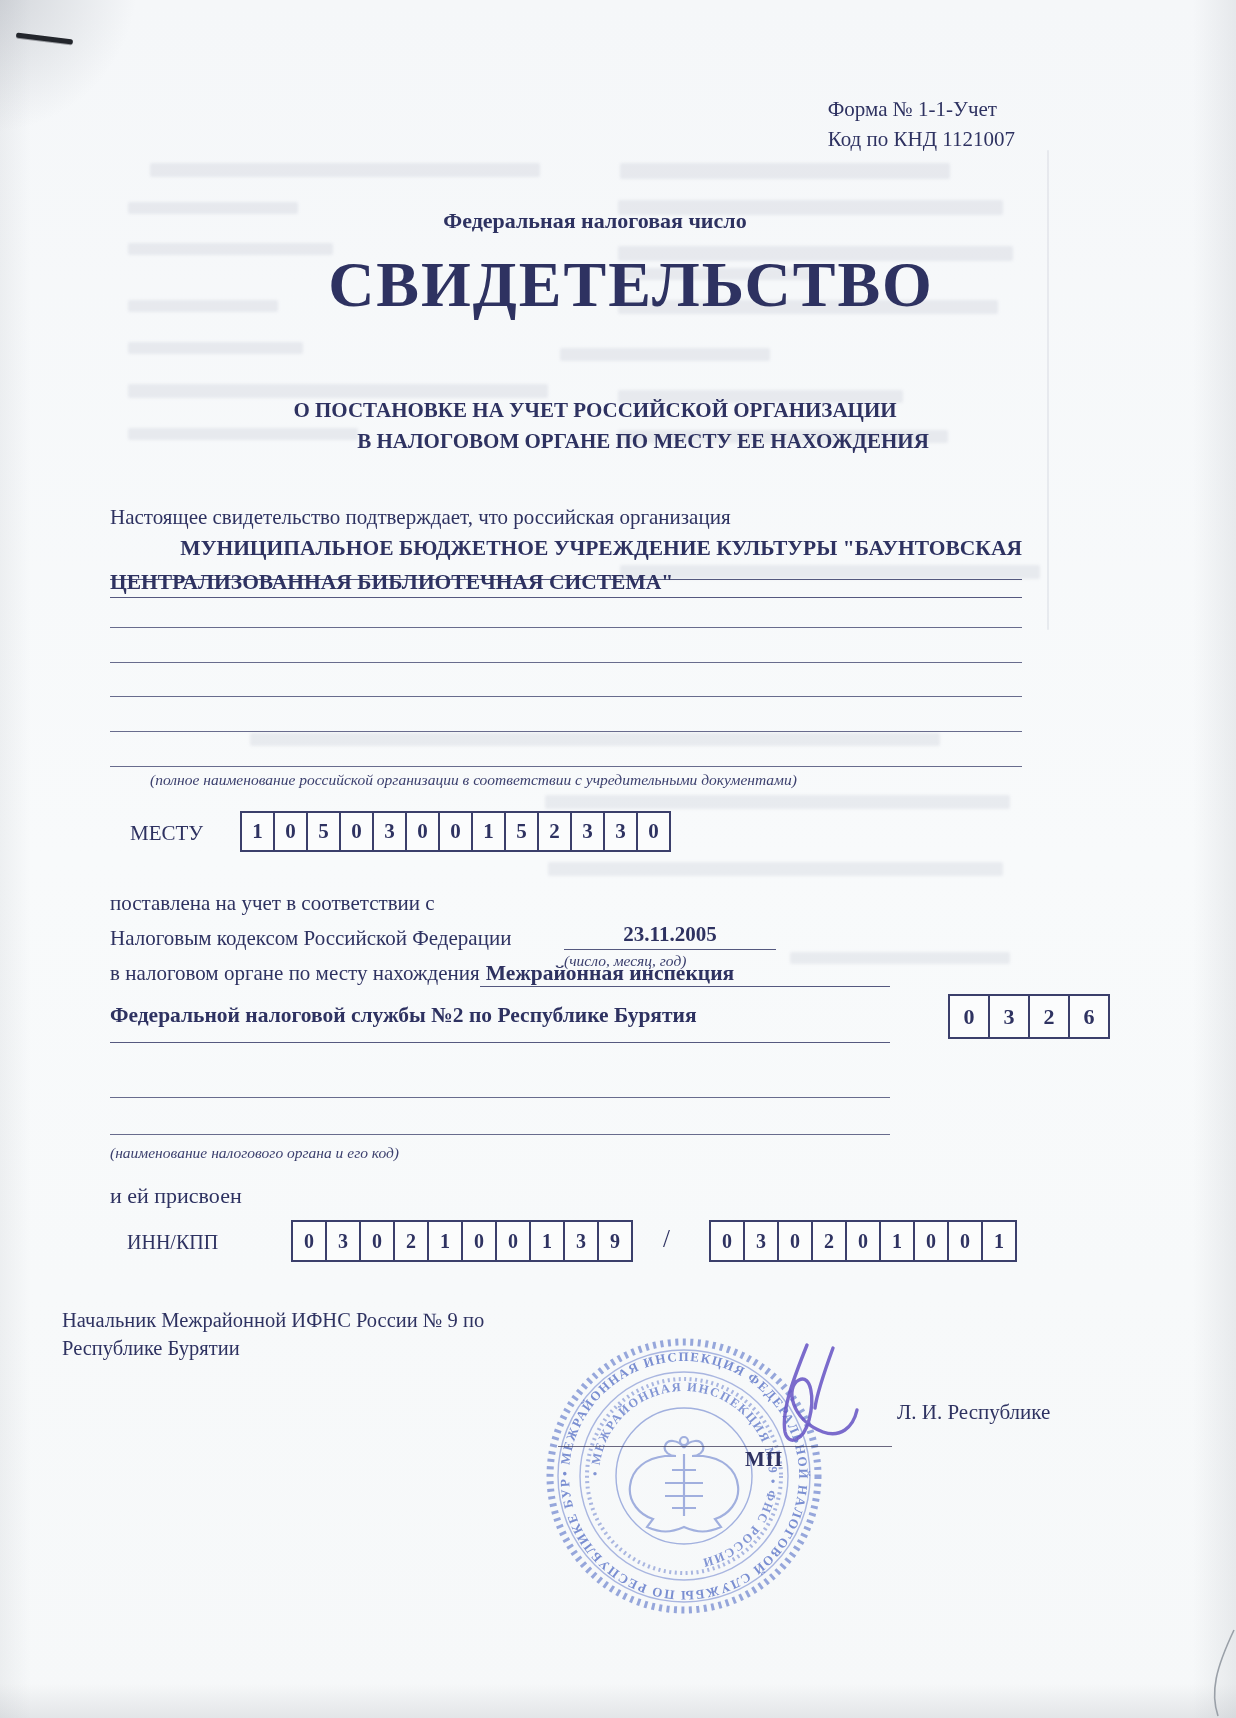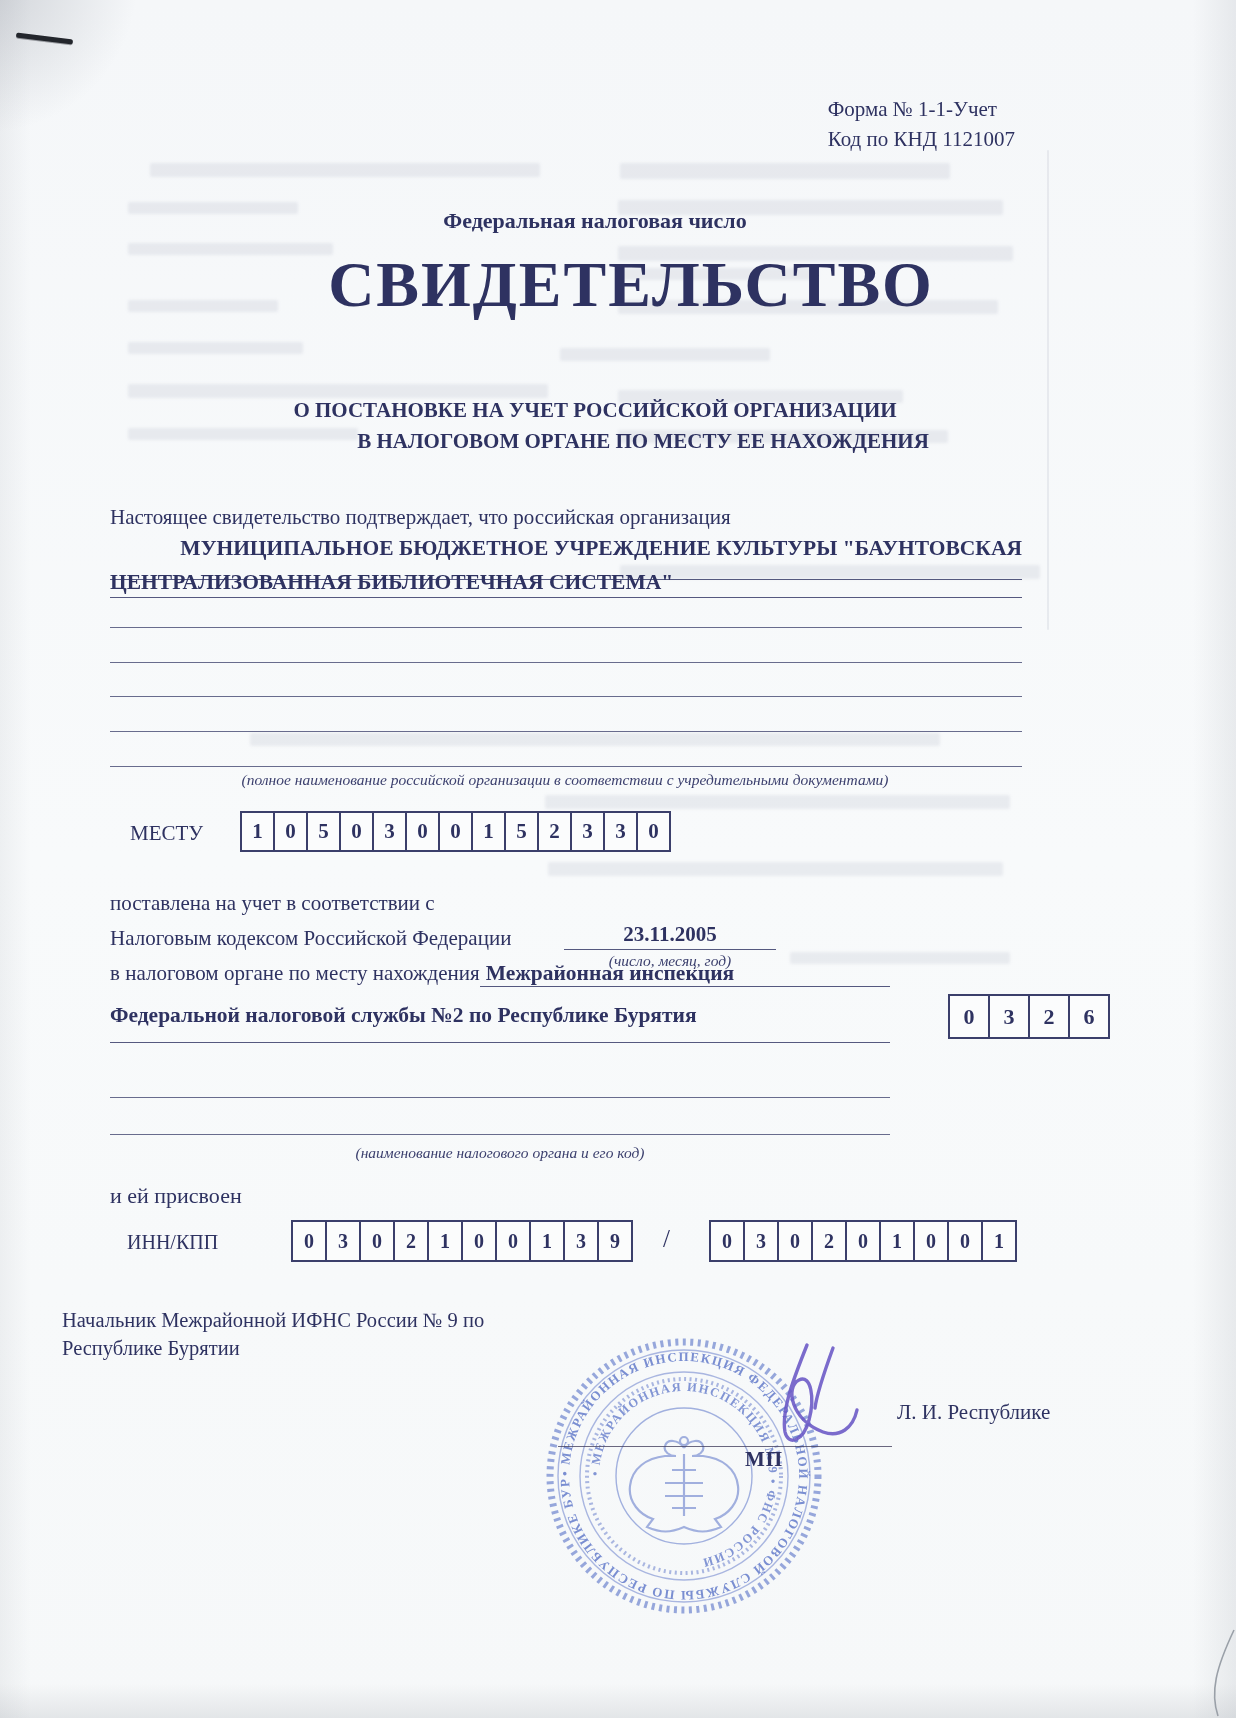--- a/index.html
+++ b/index.html
@@ -14,21 +14,21 @@
       radial-gradient(circle at -1% -1%, rgba(120,126,138,.30), rgba(120,126,138,0) 7%),
       linear-gradient(90deg, rgba(140,145,155,.10), rgba(140,145,155,0) 2.5%, rgba(140,145,155,0) 96.5%, rgba(150,155,165,.16)),
       linear-gradient(0deg, rgba(140,145,155,.18), rgba(140,145,155,0) 2%),
       linear-gradient(180deg,#f5f7f9 0%, #f8fafb 50%, #f6f8f9 100%);
   }
   .abs{position:absolute;}
   .center{text-align:center;}
   .b{font-weight:700;}
   .u-line{border-bottom:1.6px solid rgba(56,60,104,.85);}
   .rule{position:absolute;height:0;border-top:1.6px solid rgba(56,60,104,.75);}
-  .cap{font-style:italic;font-size:15.5px;color:#3c406e;text-align:center;}
+  .cap{font-style:italic;font-size:15.5px;color:#3c406e;text-align:left;}
   .body-text{font-size:21px;line-height:25px;}
   .cellrow{display:flex;position:absolute;}
   .cell{
     box-sizing:border-box;display:flex;align-items:center;justify-content:center;
     border:2px solid #3b3f6b;margin-left:-2px;font-weight:700;font-size:21px;
     background:rgba(255,255,255,.45);
   }
   .cell:first-child{margin-left:0;}
   .cell.ogrn-size{width:35px;height:41px;}
   .cell.code-size{width:42px;height:45px;font-size:22px;}

